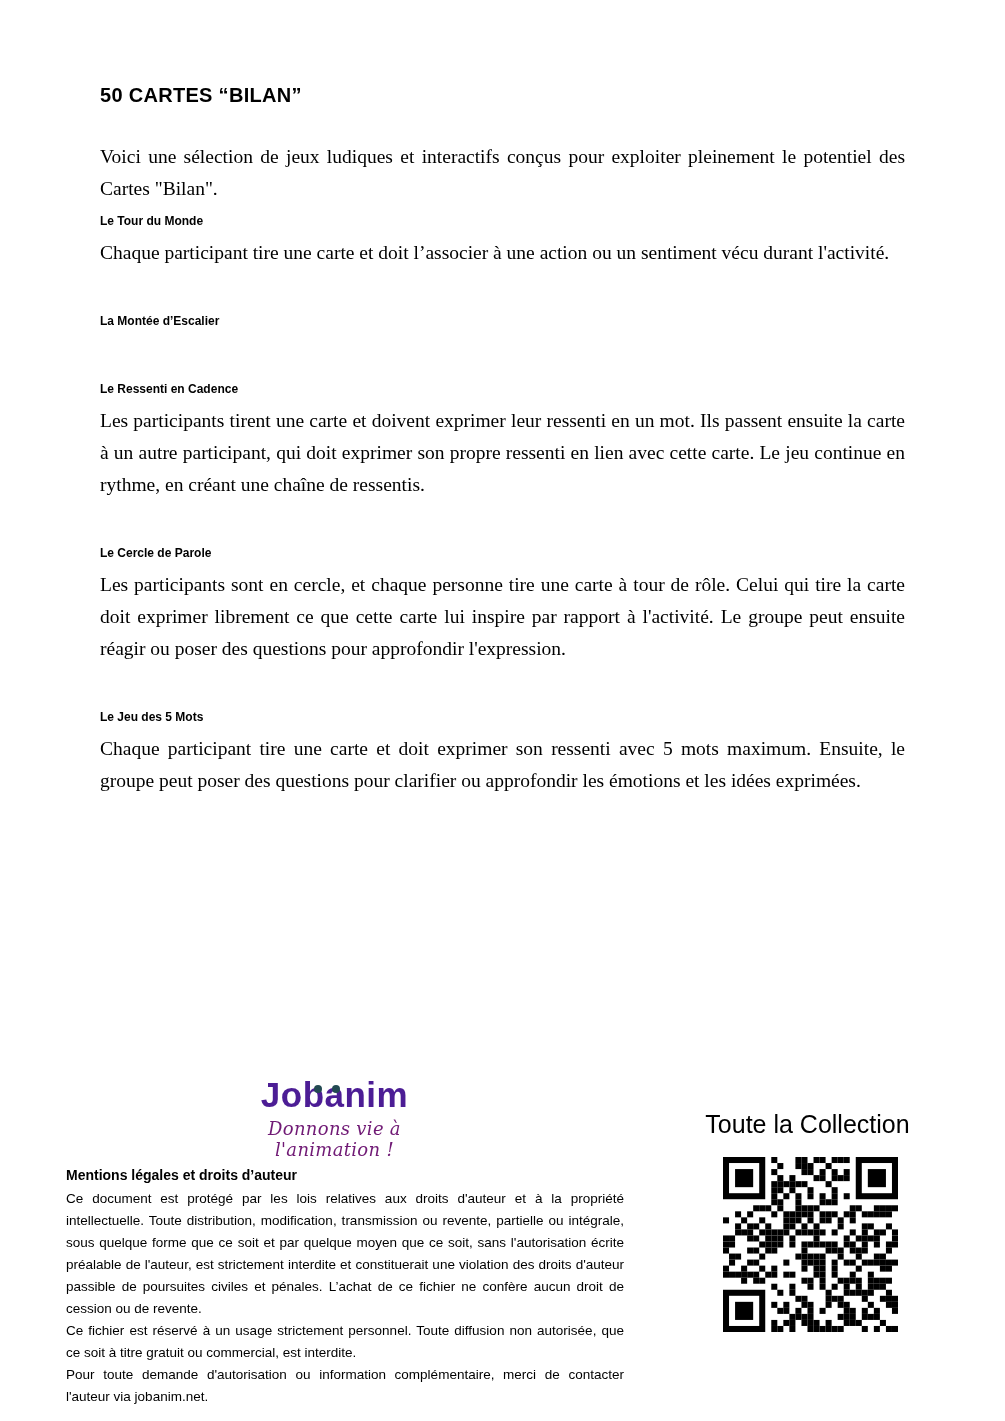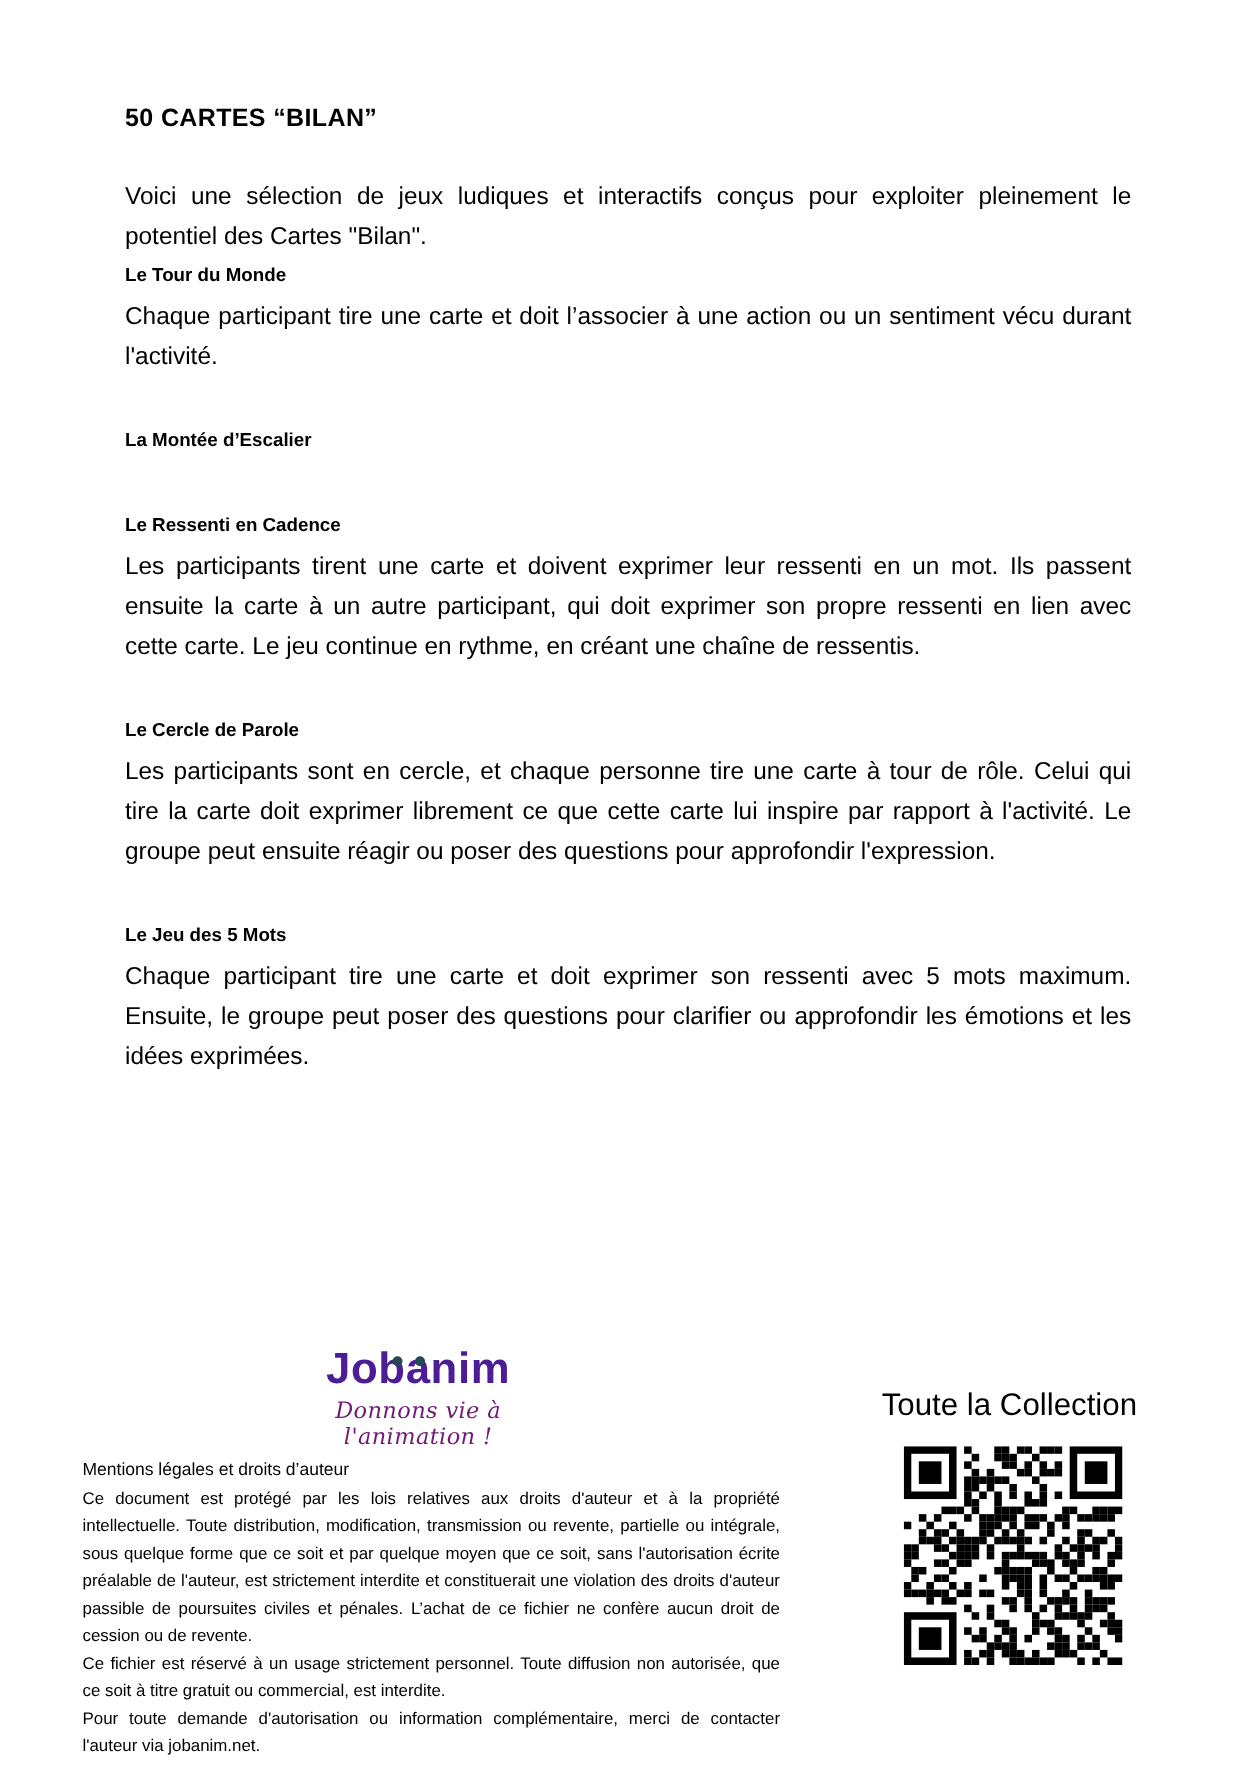--- a/index.html
+++ b/index.html
@@ -28,25 +28,26 @@
     letter-spacing: 0.3px;
   }
   .intro {
     margin: 0 0 36px 0;
   }
   .body-text {
     font-size: 19.5px;
     line-height: 32px;
     text-align: justify;
     margin: 0;
+    font-family: Liberation Serif, serif;
   }
   .section { margin: 0 0 36px 0; }
   .section:last-of-type { margin-bottom: 0; }
   .section h2 {
-    font-size: 15px;
+    font-size: 12px;
     font-weight: bold;
     line-height: 32px;
     margin: 0;
   }
   
   .logo-block {
     position: absolute;
     left: 222px;
     top: 1052px;
     width: 225px;
@@ -95,21 +96,21 @@
     line-height: 24px;
   }
   .legal {
     position: absolute;
     left: 66px;
     top: 1140px;
     width: 558px;
   }
   .legal-heading {
     font-size: 14px;
-    font-weight: normal;
+    font-weight: bold;
     line-height: 22px;
     margin: 0 0 2px 0;
   }
   .legal p {
     font-size: 13.5px;
     line-height: 22px;
     text-align: justify;
     margin: 0;
   }
   .qr-box {

